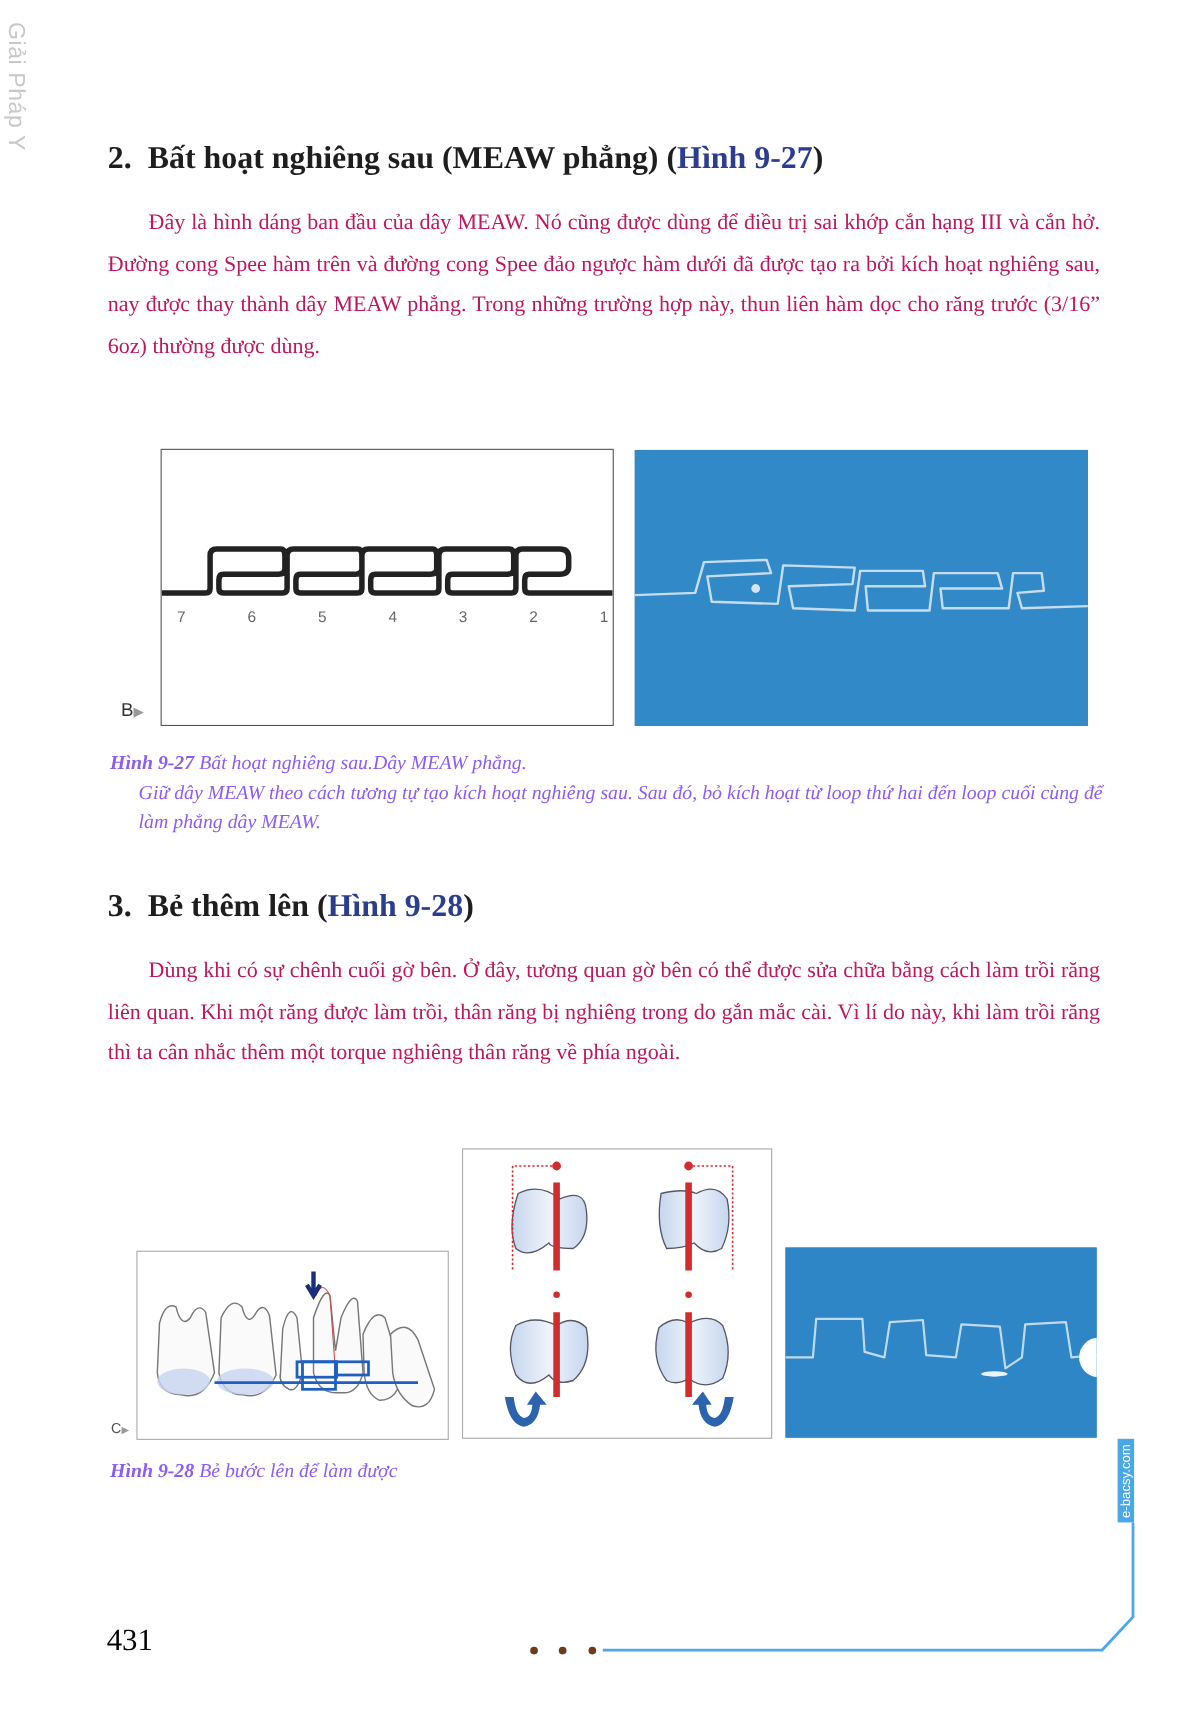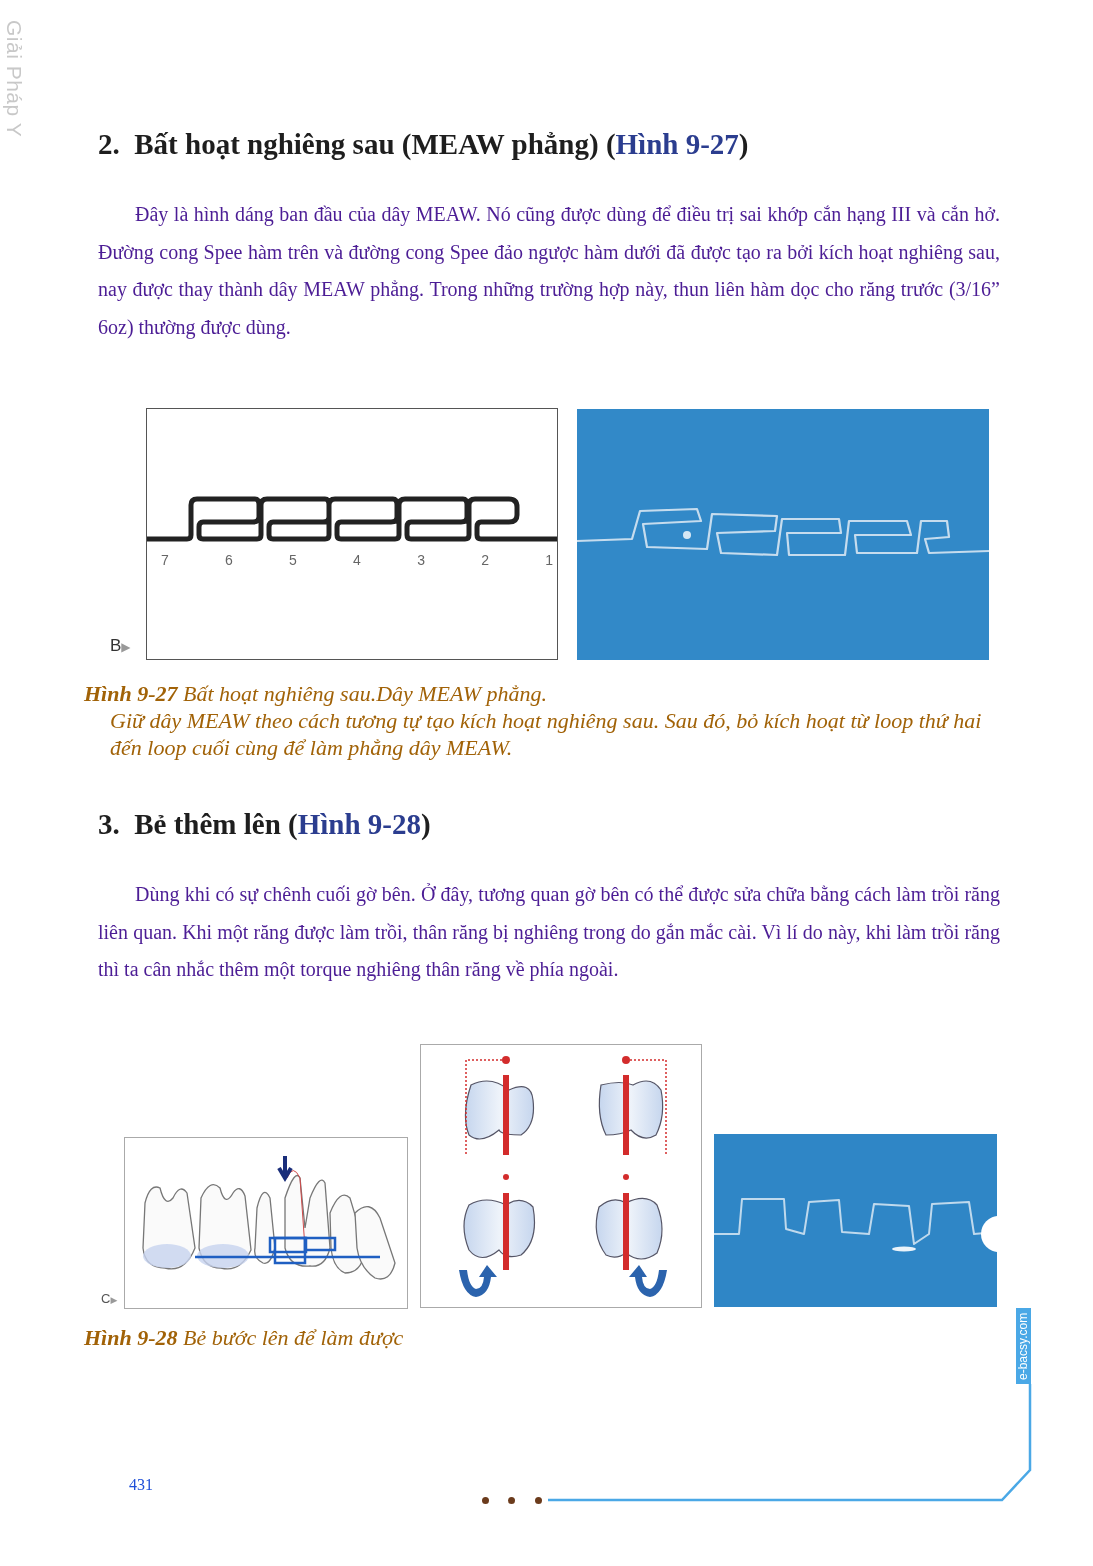--- a/index.html
+++ b/index.html
@@ -5,26 +5,26 @@
   html, body { margin: 0; padding: 0; background: #ffffff; }
   body { width: 1093px; height: 1566px; position: relative; overflow: hidden;
          font-family: "Liberation Serif", "DejaVu Serif", serif; color: #222; }
   .side-brand { position: absolute; left: 2px; top: 20px; width: 24px; height: 170px;
     writing-mode: vertical-rl; font-family: "Liberation Sans", sans-serif; font-size: 21px;
     color: #c8c8c8; letter-spacing: 0.5px; }
   .h2 { position: absolute; left: 98px; font-family: "Liberation Serif", serif; font-weight: bold;
         font-size: 29px; color: #1e1e1e; }
   .h2 .ref { color: #2b3d8f; }
   .para { position: absolute; left: 98px; width: 902px; font-size: 20px; line-height: 37.5px;
-          text-align: justify; text-indent: 37px; color: #4c1d95; margin-top: 12px; }
+          text-align: justify; text-indent: 37px; color: #be185d; }
   .fig-box { position: absolute; box-sizing: border-box; }
-  .cap { position: absolute; left: 84px; width: 905px; font-size: 22px; font-style: italic; color: #a16207; line-height: 27px; }
+  .cap { position: absolute; left: 100px; width: 905px; font-size: 18px; font-style: italic; color: #8b5cf6; line-height: 27px; }
   .cap .title { font-weight: bold; }
   .cap .desc { display: block; padding-left: 26px; }
-  .page-num { position: absolute; left: 97px; top: 1476px; font-size: 16px; color: #1d4ed8; margin-left: 32px; }
+  .page-num { position: absolute; left: 97px; top: 1476px; font-size: 28px; color: #000000; }
   .dot { position: absolute; width: 7px; height: 7px; border-radius: 50%; background: #6b3b1c; top: 1497px; }
   .rule { position: absolute; }
   .watermark { position: absolute; left: 1016px; top: 1308px; width: 15px; height: 76px;
      background: #4aa8e6; color: #fff; font-family: "Liberation Sans", sans-serif; font-size: 12px;
      writing-mode: vertical-rl; transform: rotate(180deg); text-align: center; line-height: 15px; }
 </style>
 </head>
 <body>
 
 <div class="side-brand">Giải Pháp Y Khoa</div>

